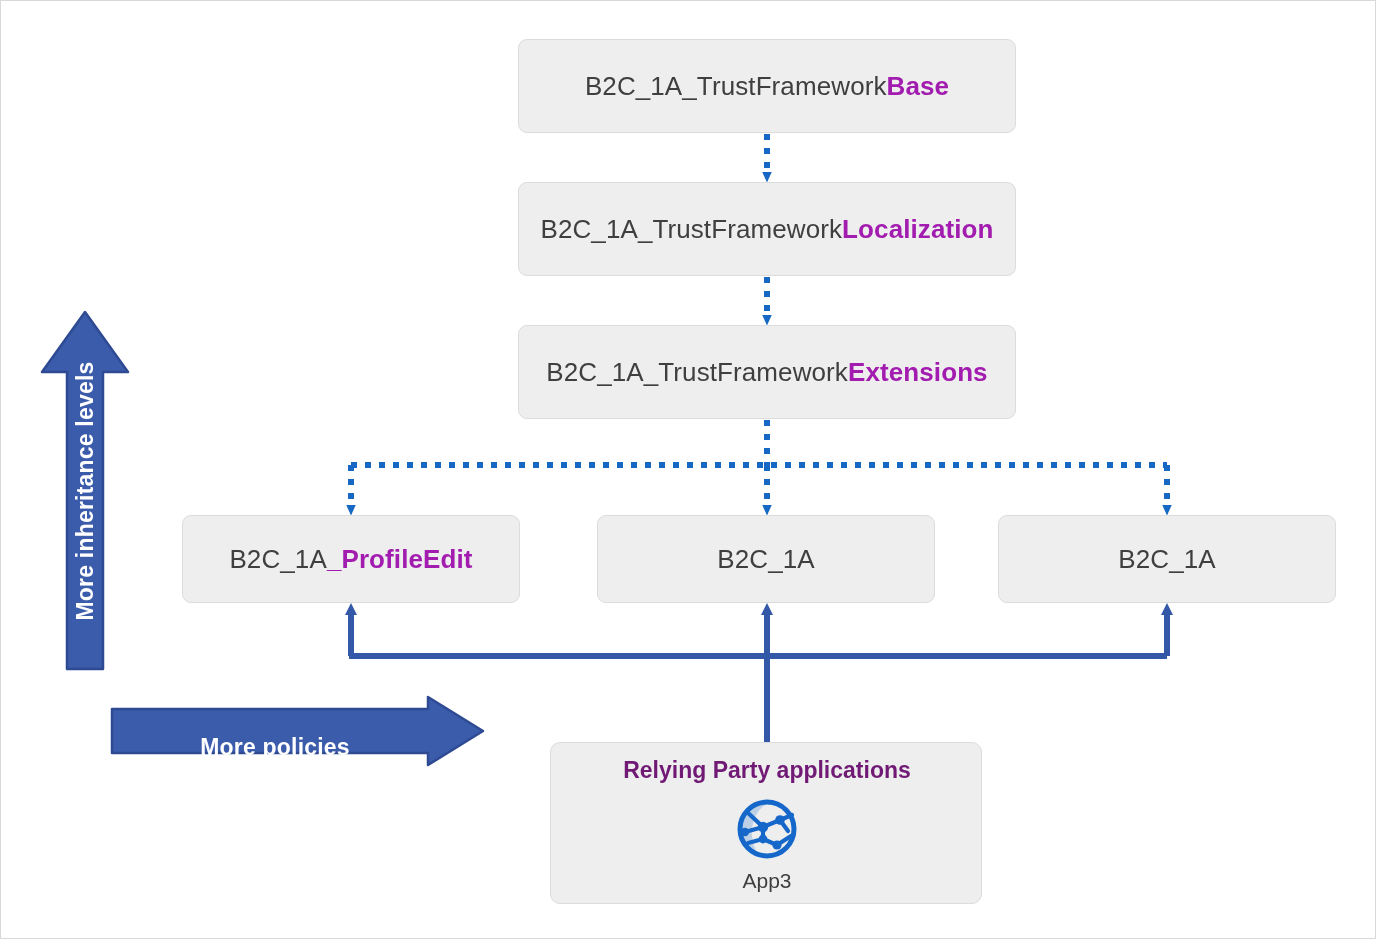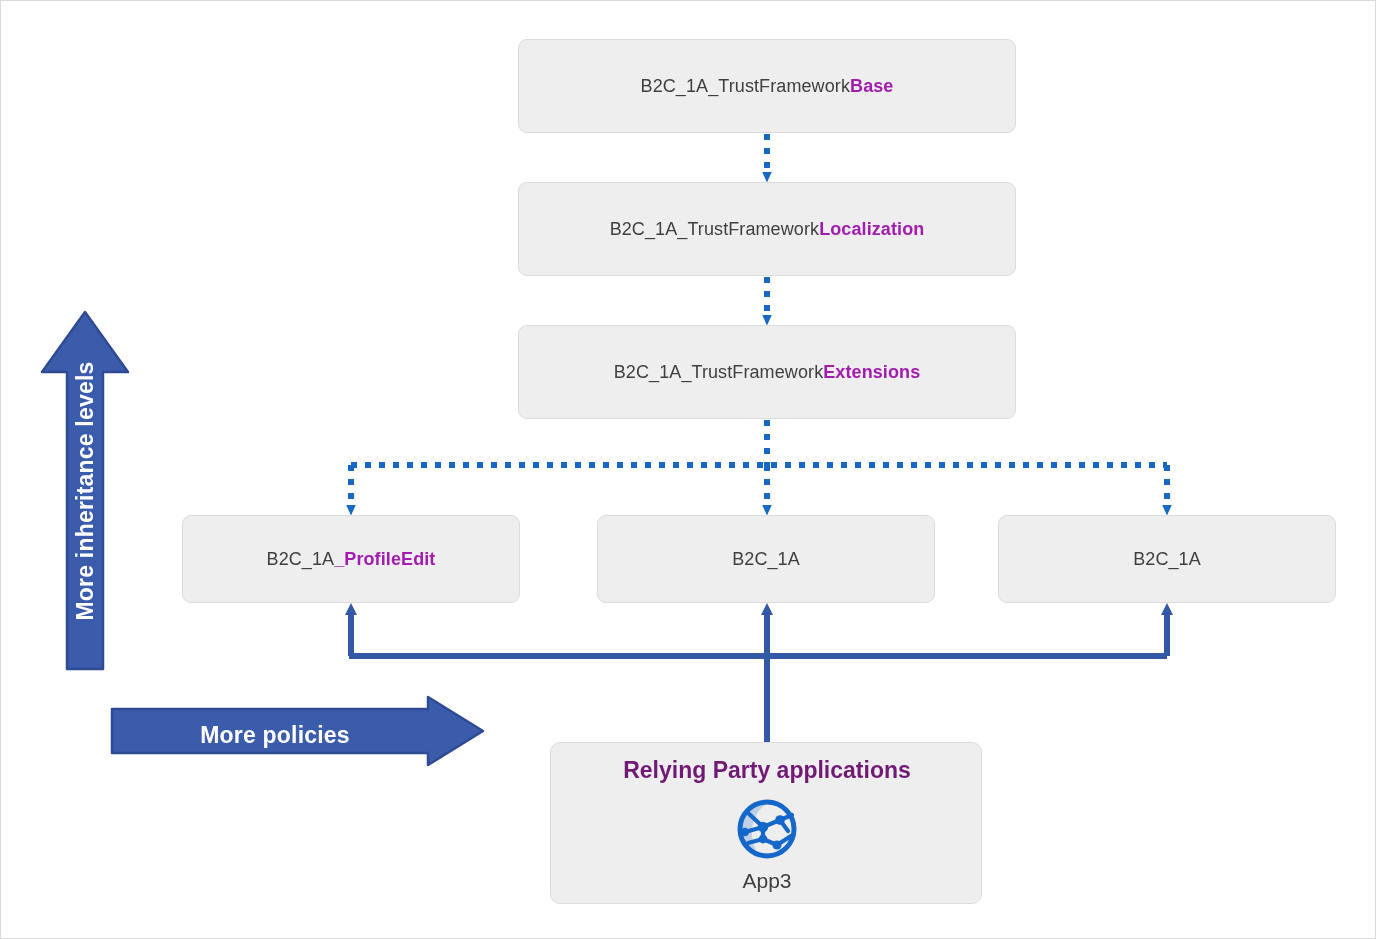--- a/index.html
+++ b/index.html
@@ -24,21 +24,21 @@
 
   
   .pbox{
     position:absolute;
     box-sizing:border-box;
     background:#eeeeee;
     border:1px solid #dcdcdc;
     border-radius:9px;
     display:flex;align-items:center;justify-content:center;
     color:#3f3f3f;
-    font-size:18px;
+    font-size:26px;
     letter-spacing:0.1px;
     white-space:nowrap;
     box-shadow:0 0 0 0 rgba(0,0,0,0);
   }
   .pbox .lt{font-weight:400;}
   .pbox .bd{font-weight:700;color:#a21caf;}
 
   #box-base        {left:517px;  top:38px;  width:498px; height:94px;}
   #box-localization{left:517px;  top:181px; width:498px; height:94px;}
   #box-extensions  {left:517px;  top:324px; width:498px; height:94px;}
@@ -82,21 +82,21 @@
     transform-origin:center center;
     white-space:nowrap;
     color:#ffffff;font-size:23px;font-weight:700;
     letter-spacing:0.2px;
   }
   #arrow-policies{
     position:absolute;left:109px;top:694px;width:375px;height:72px;
   }
   #arrow-policies .lbl{
     position:absolute;
-    left:0;top:4px;width:330px;height:72px;
+    left:0;top:16px;width:330px;height:72px;
     display:flex;align-items:center;justify-content:center;
     color:#ffffff;font-size:23px;font-weight:700;
     letter-spacing:0.2px;
   }
   .blockarrow-svg{position:absolute;left:0;top:0;}
 </style>
 </head>
 <body>
 
 <div id="canvas">

